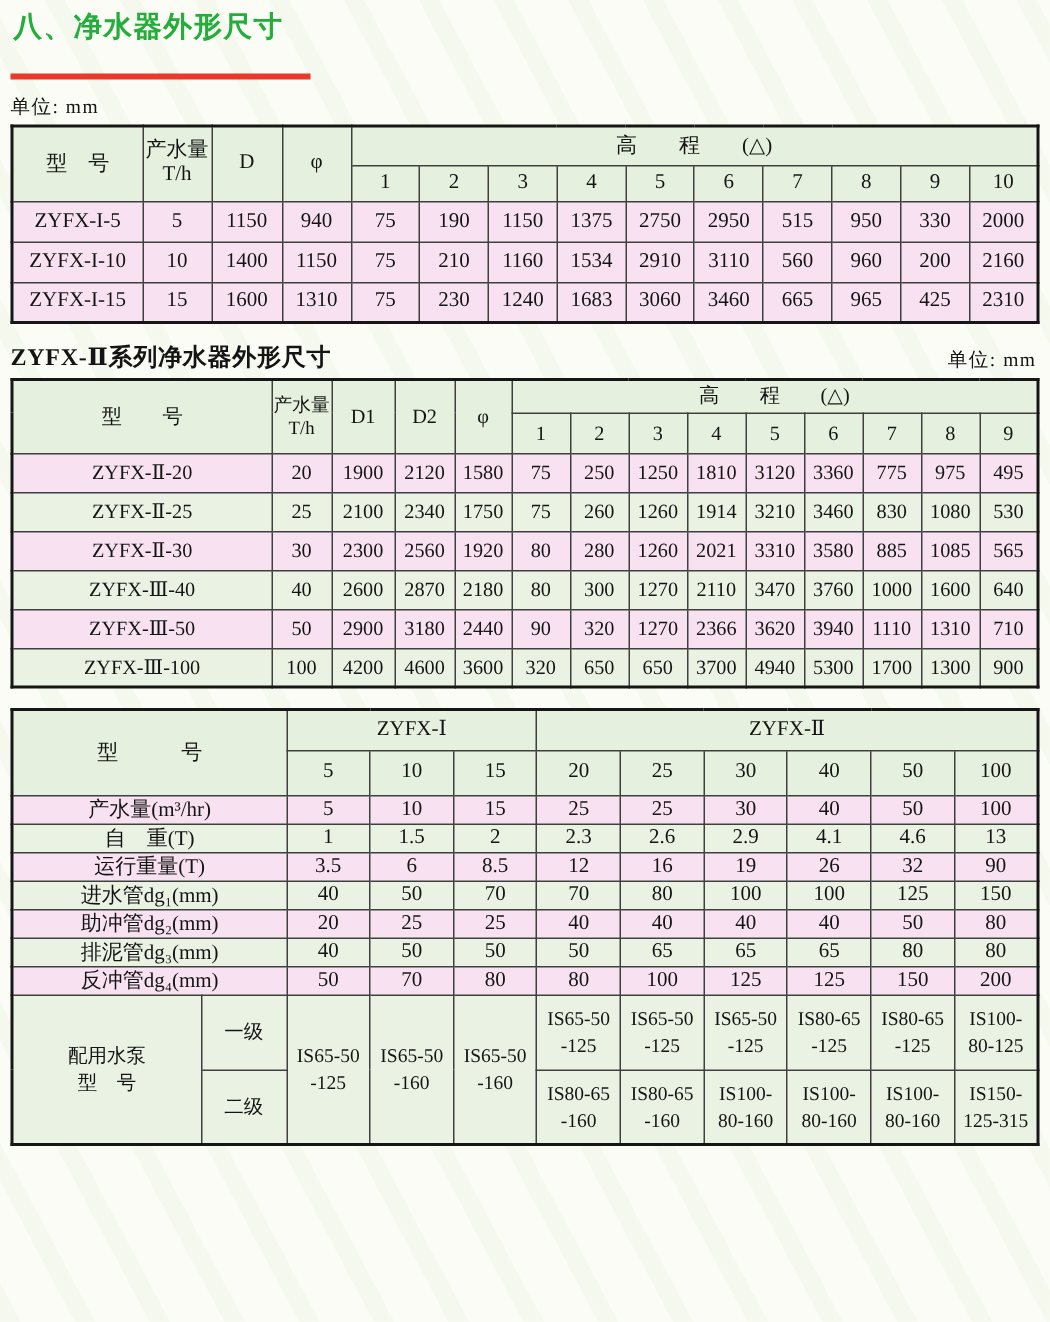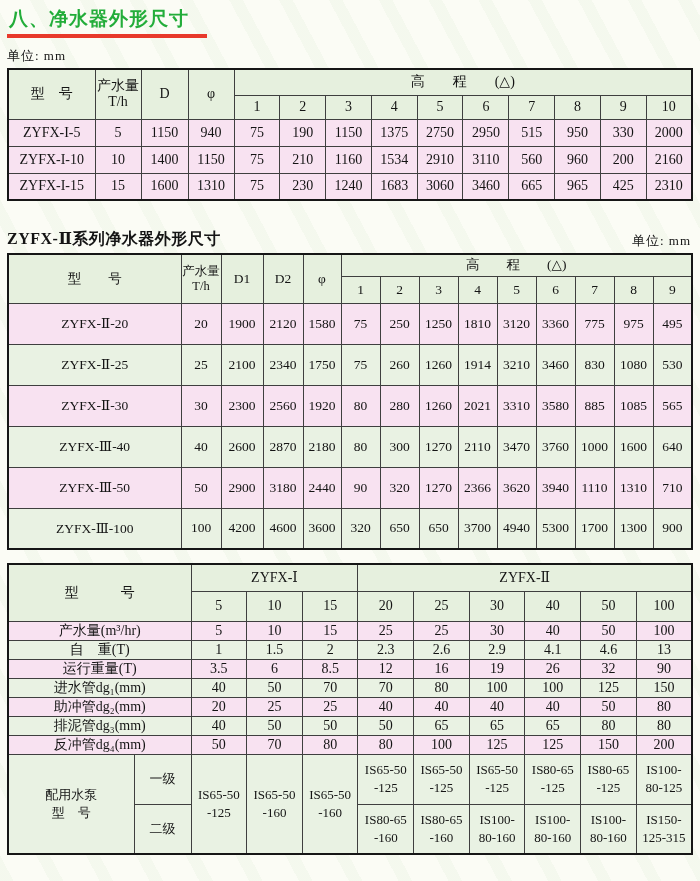--- a/index.html
+++ b/index.html
@@ -22,21 +22,21 @@
     color:var(--ink);
     overflow:hidden;
   }
   .page{padding:8px 7px 0 7px;}
   .sec-title{
     font-family:"Liberation Sans","DejaVu Sans",sans-serif;
     font-weight:bold;font-size:19px;line-height:22px;
     color:var(--green-title);
     display:inline-block;
     border-bottom:4px solid var(--red-underline);
-    padding:0 18px 4px 2px;
+    padding:0 18px 19px 2px;
     letter-spacing:1px;
     margin:0;
   }
   .cap-row{
     display:flex;justify-content:space-between;align-items:flex-end;
     margin:9px 0 3px 0;
   }
   .tbl-caption{font-weight:bold;font-size:16px;letter-spacing:0.5px;}
   .unit{font-size:13px;letter-spacing:1px;padding-right:2px;}
   table{
@@ -56,30 +56,30 @@
   .pre{white-space:pre-line;line-height:1.15;}
   
   #t1{font-size:14px;}
   #t1 thead tr.rA{height:26px;}
   #t1 thead tr.rB{height:24px;}
   #t1 tbody tr{height:27px;}
   
   #t2{font-size:13.5px;}
   #t2 thead tr.rA{height:22px;}
   #t2 thead tr.rB{height:27px;}
-  #t2 tbody tr{height:41px;}
+  #t2 tbody tr{height:26px;}
   #t2 .squeeze{font-size:12.5px;}
   
   #t3{font-size:14px;margin-top:13px;}
   #t3 thead tr.rA{height:27px;}
   #t3 thead tr.rB{height:30px;}
   #t3 tbody tr{height:15px;}
   #t3 tr.pumpRow{height:50px;}
   #t3 tr.pumpRow td{background:var(--row-green);font-size:13px;line-height:1.35;}
-  .gap-t2{margin-top:28px;}
+  .gap-t2{margin-top:12px;}
   .gap-s9{margin-top:26px;}
 </style>
 </head>
 <body>
 
 <div class="page">
 
   <h2 class="sec-title">八、净水器外形尺寸</h2>
 
   <div class="cap-row">

